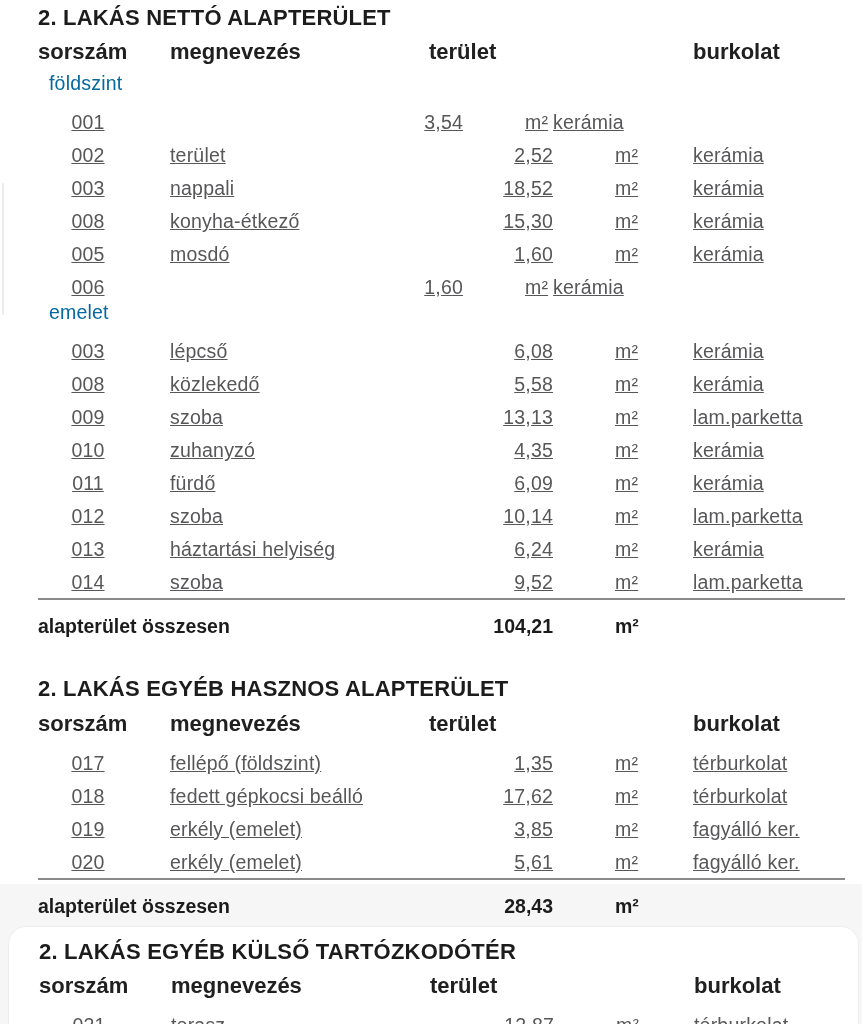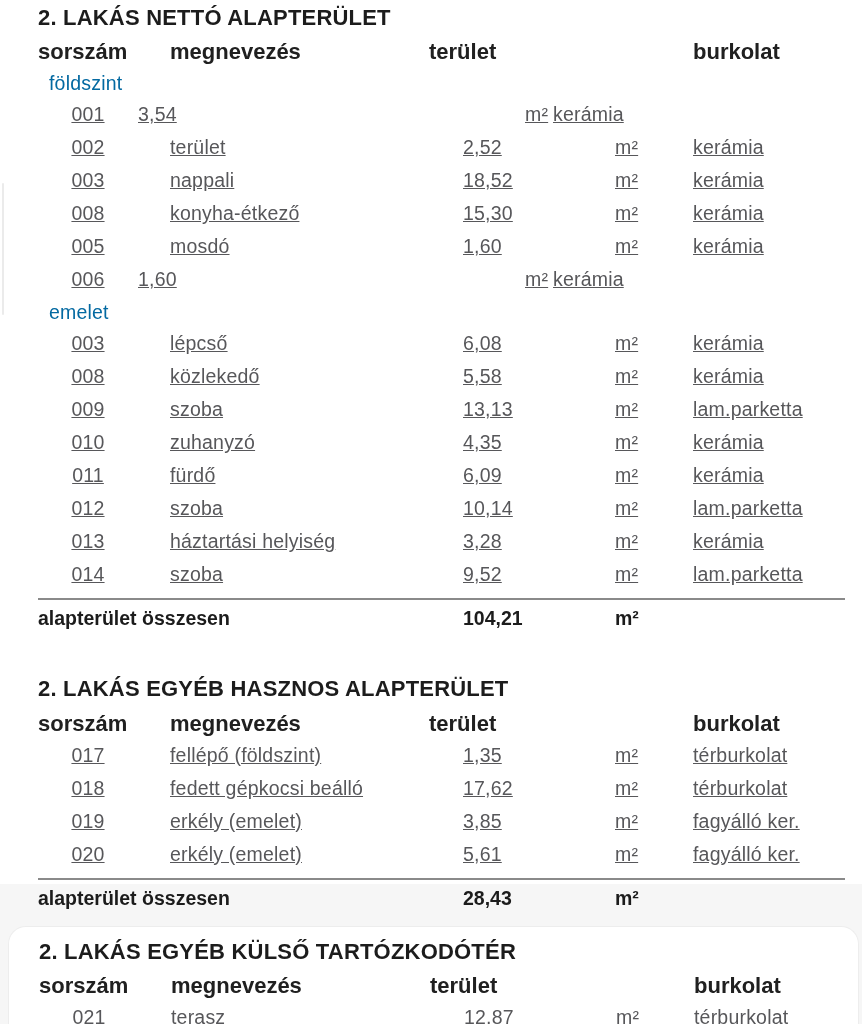--- a/index.html
+++ b/index.html
@@ -31,21 +31,21 @@
   .grid{
     display:grid;
     grid-template-columns:100px 325px 90px 140px 1fr;
     align-items:baseline;
   }
   .hdr{font-weight:bold;color:#202020;font-size:22px;height:33px;}
   .hdr .h-ter{grid-column:3/5;margin-left:-34px;}
   .row{font-size:19.5px;color:#57575a;height:33px;letter-spacing:.2px;text-decoration:underline;}
   .c-num{text-align:center;}
   .c-name{padding-left:32px;}
-  .c-val{text-align:left;}
+  .c-val{text-align:right;margin-top:8px;}
   .c-unit{padding-left:62px;}
   .group-label{
     color:#0369a1;font-size:19.5px;height:31px;
     margin-left:11px;letter-spacing:.2px;
   }
   .total-row{
     border-top:2px solid #8a8a8a;padding-top:7px;margin-top:2px;
     font-weight:bold;color:#1c1c1c;font-size:19.5px;height:33px;
   }
   .total-row .t-label{grid-column:1/3;}
@@ -166,21 +166,21 @@
     <div class="grid row">
       <span class="c-num">012</span>
       <span class="c-name">szoba</span>
       <span class="c-val">10,14</span>
       <span class="c-unit">m²</span>
       <span class="c-fin">lam.parketta</span>
     </div>
     <div class="grid row">
       <span class="c-num">013</span>
       <span class="c-name">háztartási helyiség</span>
-      <span class="c-val">3,28</span>
+      <span class="c-val">6,24</span>
       <span class="c-unit">m²</span>
       <span class="c-fin">kerámia</span>
     </div>
     <div class="grid row">
       <span class="c-num">014</span>
       <span class="c-name">szoba</span>
       <span class="c-val">9,52</span>
       <span class="c-unit">m²</span>
       <span class="c-fin">lam.parketta</span>
     </div>

